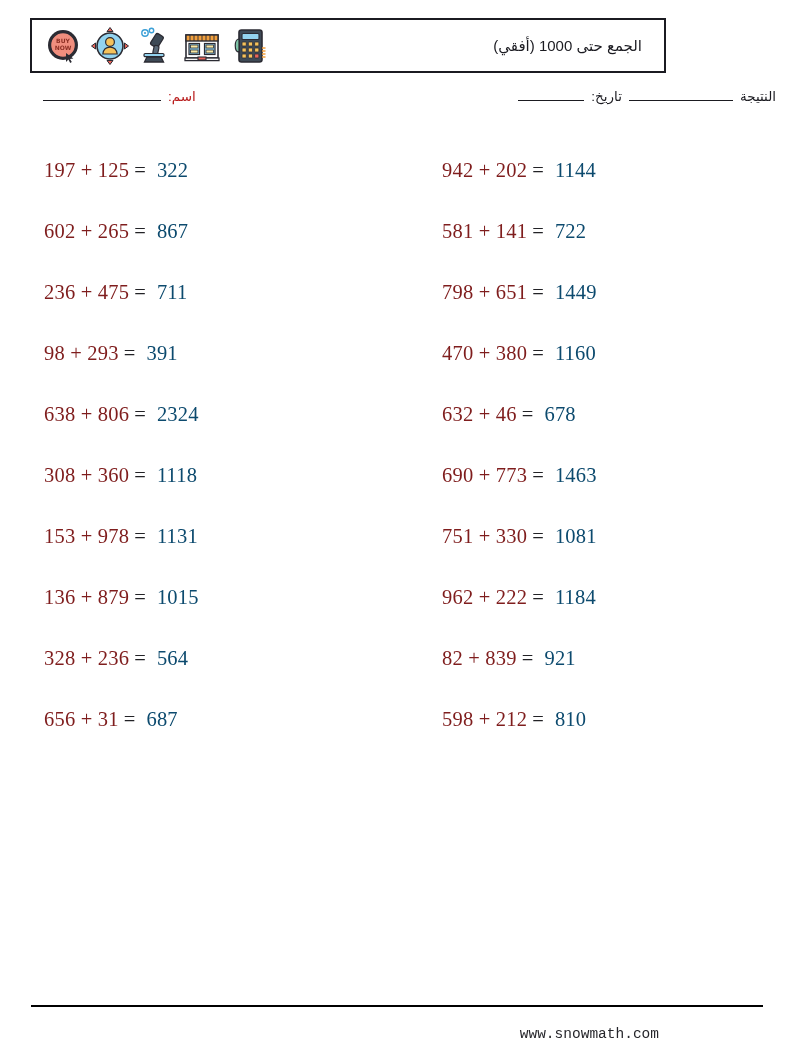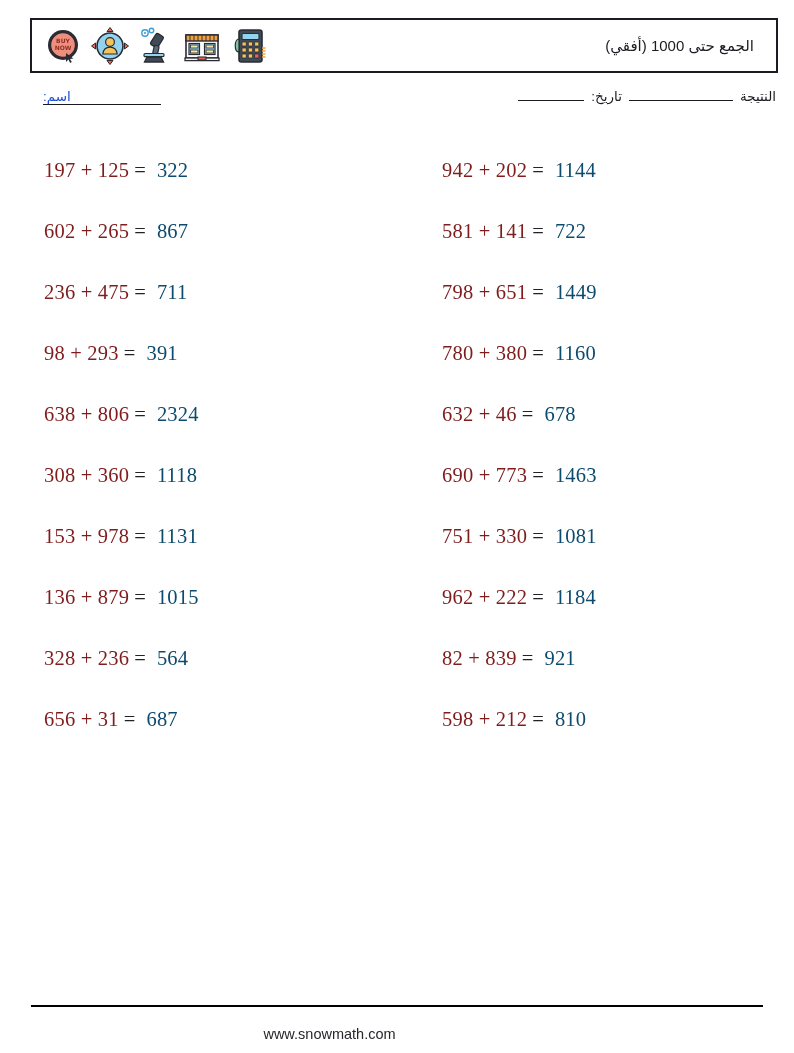--- a/index.html
+++ b/index.html
@@ -21,21 +21,21 @@
     left: 0; top: 0;
     width: 794px;
     height: 1053px;
   }
 
   
   .header-box {
     position: absolute;
     left: 30px;
     top: 18px;
-    width: 748px;
+    width: 636px;
     height: 55px;
     border: 2px solid #1b1b21;
     box-sizing: border-box;
     display: flex;
     align-items: center;
     justify-content: space-between;
     padding: 0 10px 0 12px;
   }
 
   .icon-strip {
@@ -66,22 +66,21 @@
   }
   .info-left {
     position: absolute;
     left: 6px;
     top: 0;
     display: flex;
     align-items: baseline;
     direction: rtl;
     font-family: "Liberation Sans", "DejaVu Sans", sans-serif;
     font-size: 13.5px;
-    color: #1d4ed8;
-    flex-direction: column;
+    color: #b91c1c;
   }
   .info-right {
     position: absolute;
     right: 2px;
     top: 0;
     display: flex;
     align-items: baseline;
     direction: rtl;
     font-family: "Liberation Sans", "DejaVu Sans", sans-serif;
     font-size: 13.5px;
@@ -134,22 +133,22 @@
     left: 31px;
     top: 1005px;
     width: 732px;
     border-top: 2px solid #000000;
   }
   .footer-text {
     position: absolute;
     left: 0;
     top: 1026px;
     width: 659px;
-    text-align: center;
-    font-family: Liberation Sans, sans-serif;
+    text-align: right;
+    font-family: Liberation Mono, monospace;
     font-size: 14.5px;
     color: #26262b;
   }
 </style>
 </head>
 <body>
 
 <div class="page">
 
   <div class="header-box">
@@ -320,21 +319,21 @@
       <span class="expr">581 + 141</span>
       <span class="eq">=</span>
       <span class="answer">722</span>
     </div>
     <div class="problem">
       <span class="expr">798 + 651</span>
       <span class="eq">=</span>
       <span class="answer">1449</span>
     </div>
     <div class="problem">
-      <span class="expr">780 + 380</span>
+      <span class="expr">470 + 380</span>
       <span class="eq">=</span>
       <span class="answer">1160</span>
     </div>
     <div class="problem">
       <span class="expr">632 + 46</span>
       <span class="eq">=</span>
       <span class="answer">678</span>
     </div>
     <div class="problem">
       <span class="expr">690 + 773</span>

